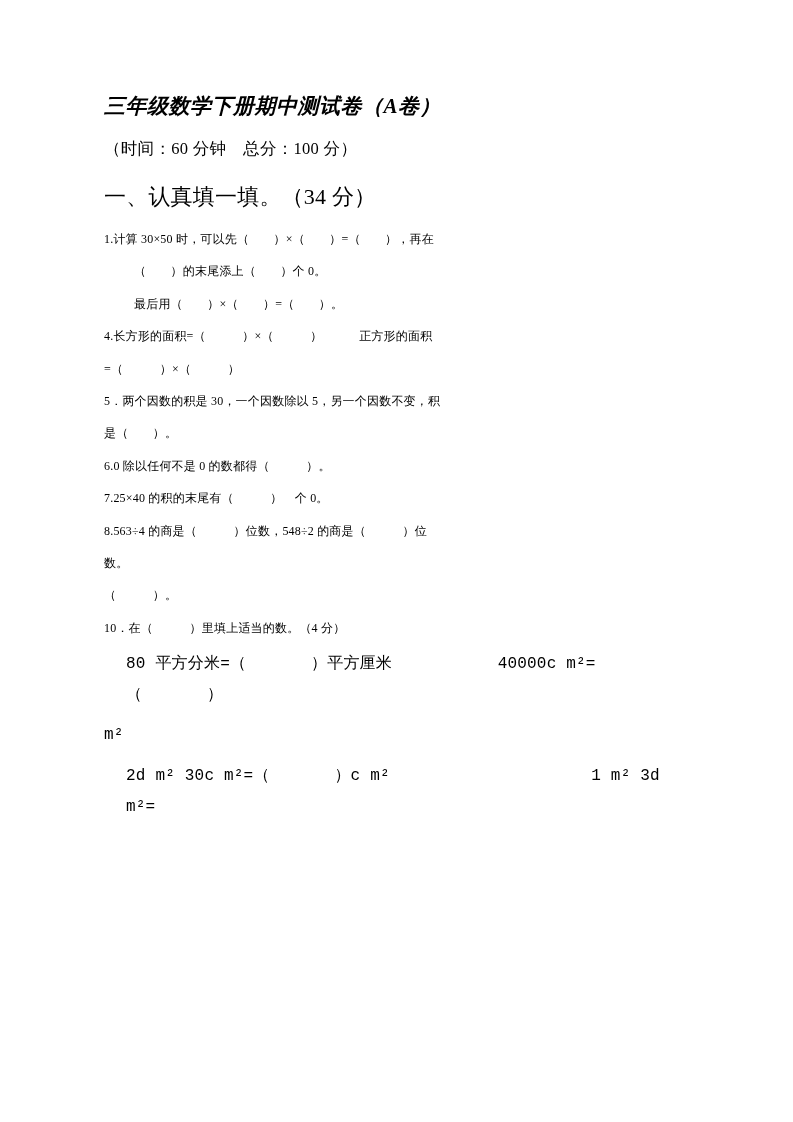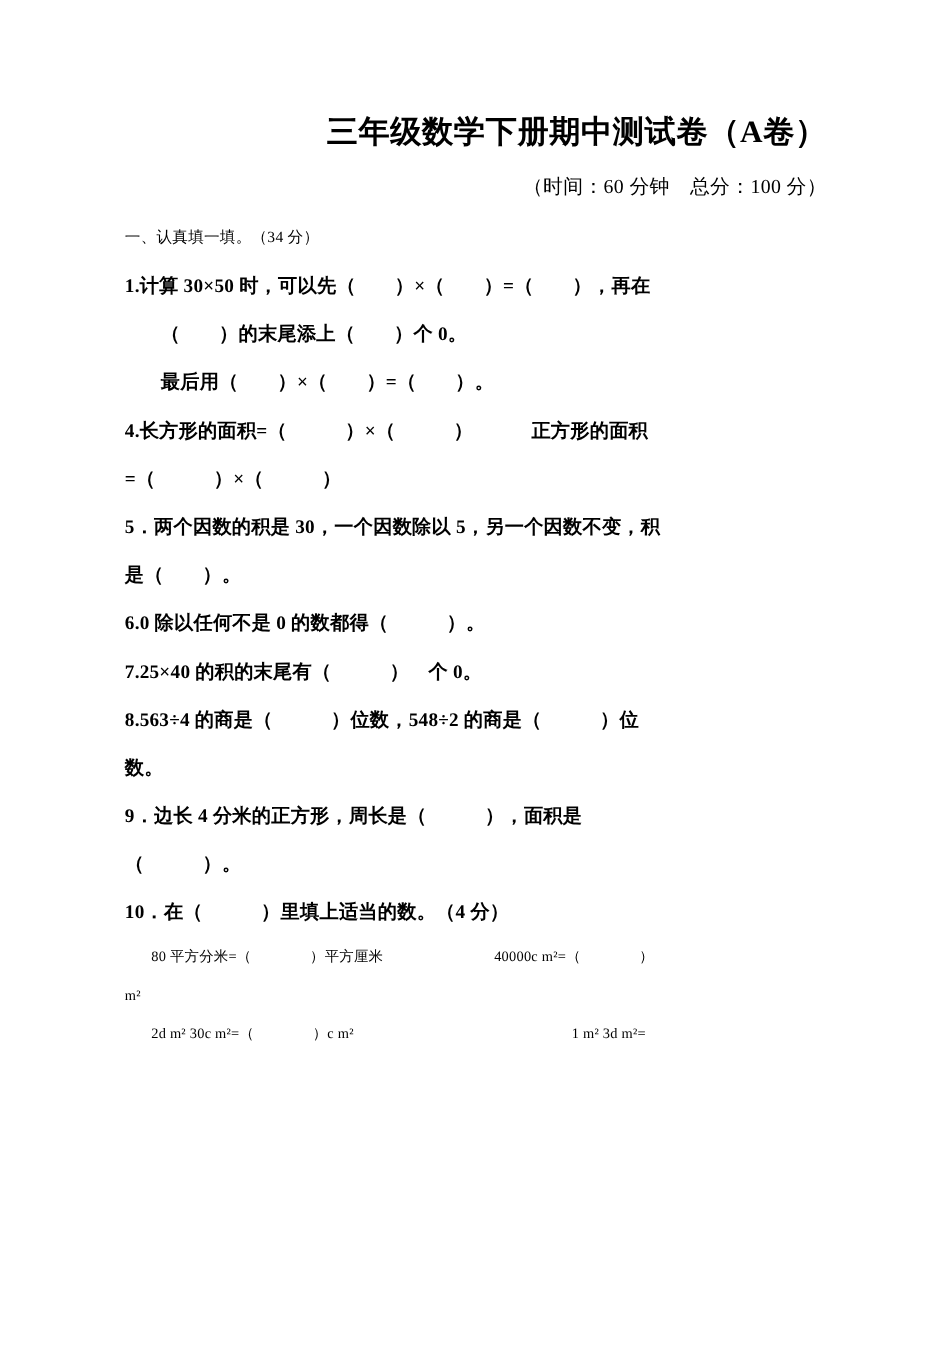--- a/index.html
+++ b/index.html
@@ -15,52 +15,53 @@
     position: relative;
     overflow: hidden;
   }
   .page {
     box-sizing: border-box;
     width: 793px;
     height: 1122px;
     padding: 88px 104px 40px 104px;
   }
   .doc-title {
-    text-align: right;
-    font-size: 26px;
+    text-align: left;
+    font-size: 21px;
     font-weight: bold;
     letter-spacing: 0.5px;
     margin: 0 0 4px 0;
     padding-top: 4px;
+    font-style: italic;
   }
   .doc-subtitle {
-    text-align: right;
+    text-align: left;
     font-size: 16.5px;
     margin: 18px 0 22px 0;
     letter-spacing: 0.3px;
   }
   .section-heading {
-    font-size: 13px;
+    font-size: 22px;
     margin: 0 0 16px 0;
     letter-spacing: 0.2px;
   }
   .q {
-    font-size: 16px;
+    font-size: 12px;
     line-height: 1.95;
     margin: 0 0 9px 0;
     letter-spacing: 0.2px;
     text-align: justify;
     text-justify: inter-ideograph;
-    font-weight: bold;
   }
   .sub {
-    font-size: 12px;
+    font-size: 16px;
     line-height: 1.95;
     margin: 0 0 9px 0;
     letter-spacing: 0.2px;
+    font-family: Liberation Mono, monospace;
   }
   .pad-l {
     padding-left: 30px;
   }
   .pad-l2 {
     padding-left: 22px;
   }
   .wide-gap {
     display: inline-block;
     width: 86px;
@@ -89,21 +90,20 @@
   <div class="q">5．两个因数的积是 30，一个因数除以 5，另一个因数不变，积</div>
   <div class="q">是（　　）。</div>
 
   <div class="q">6.0 除以任何不是 0 的数都得（　　　）。</div>
 
   <div class="q">7.25×40 的积的末尾有（　　　）　个 0。</div>
 
   <div class="q">8.563÷4 的商是（　　　）位数，548÷2 的商是（　　　）位</div>
   <div class="q">数。</div>
 
-  <div class="q">9．边长 4 分米的正方形，周长是（　　　），面积是</div>
   <div class="q">（　　　）。</div>
 
   <div class="q">10．在（　　　）里填上适当的数。（4 分）</div>
 
   <div class="sub pad-l2">
     <span>80 平方分米=（　　　　）平方厘米</span>
     <span class="wide-gap"></span>
     <span>40000c m²=（　　　　）</span>
   </div>
 

